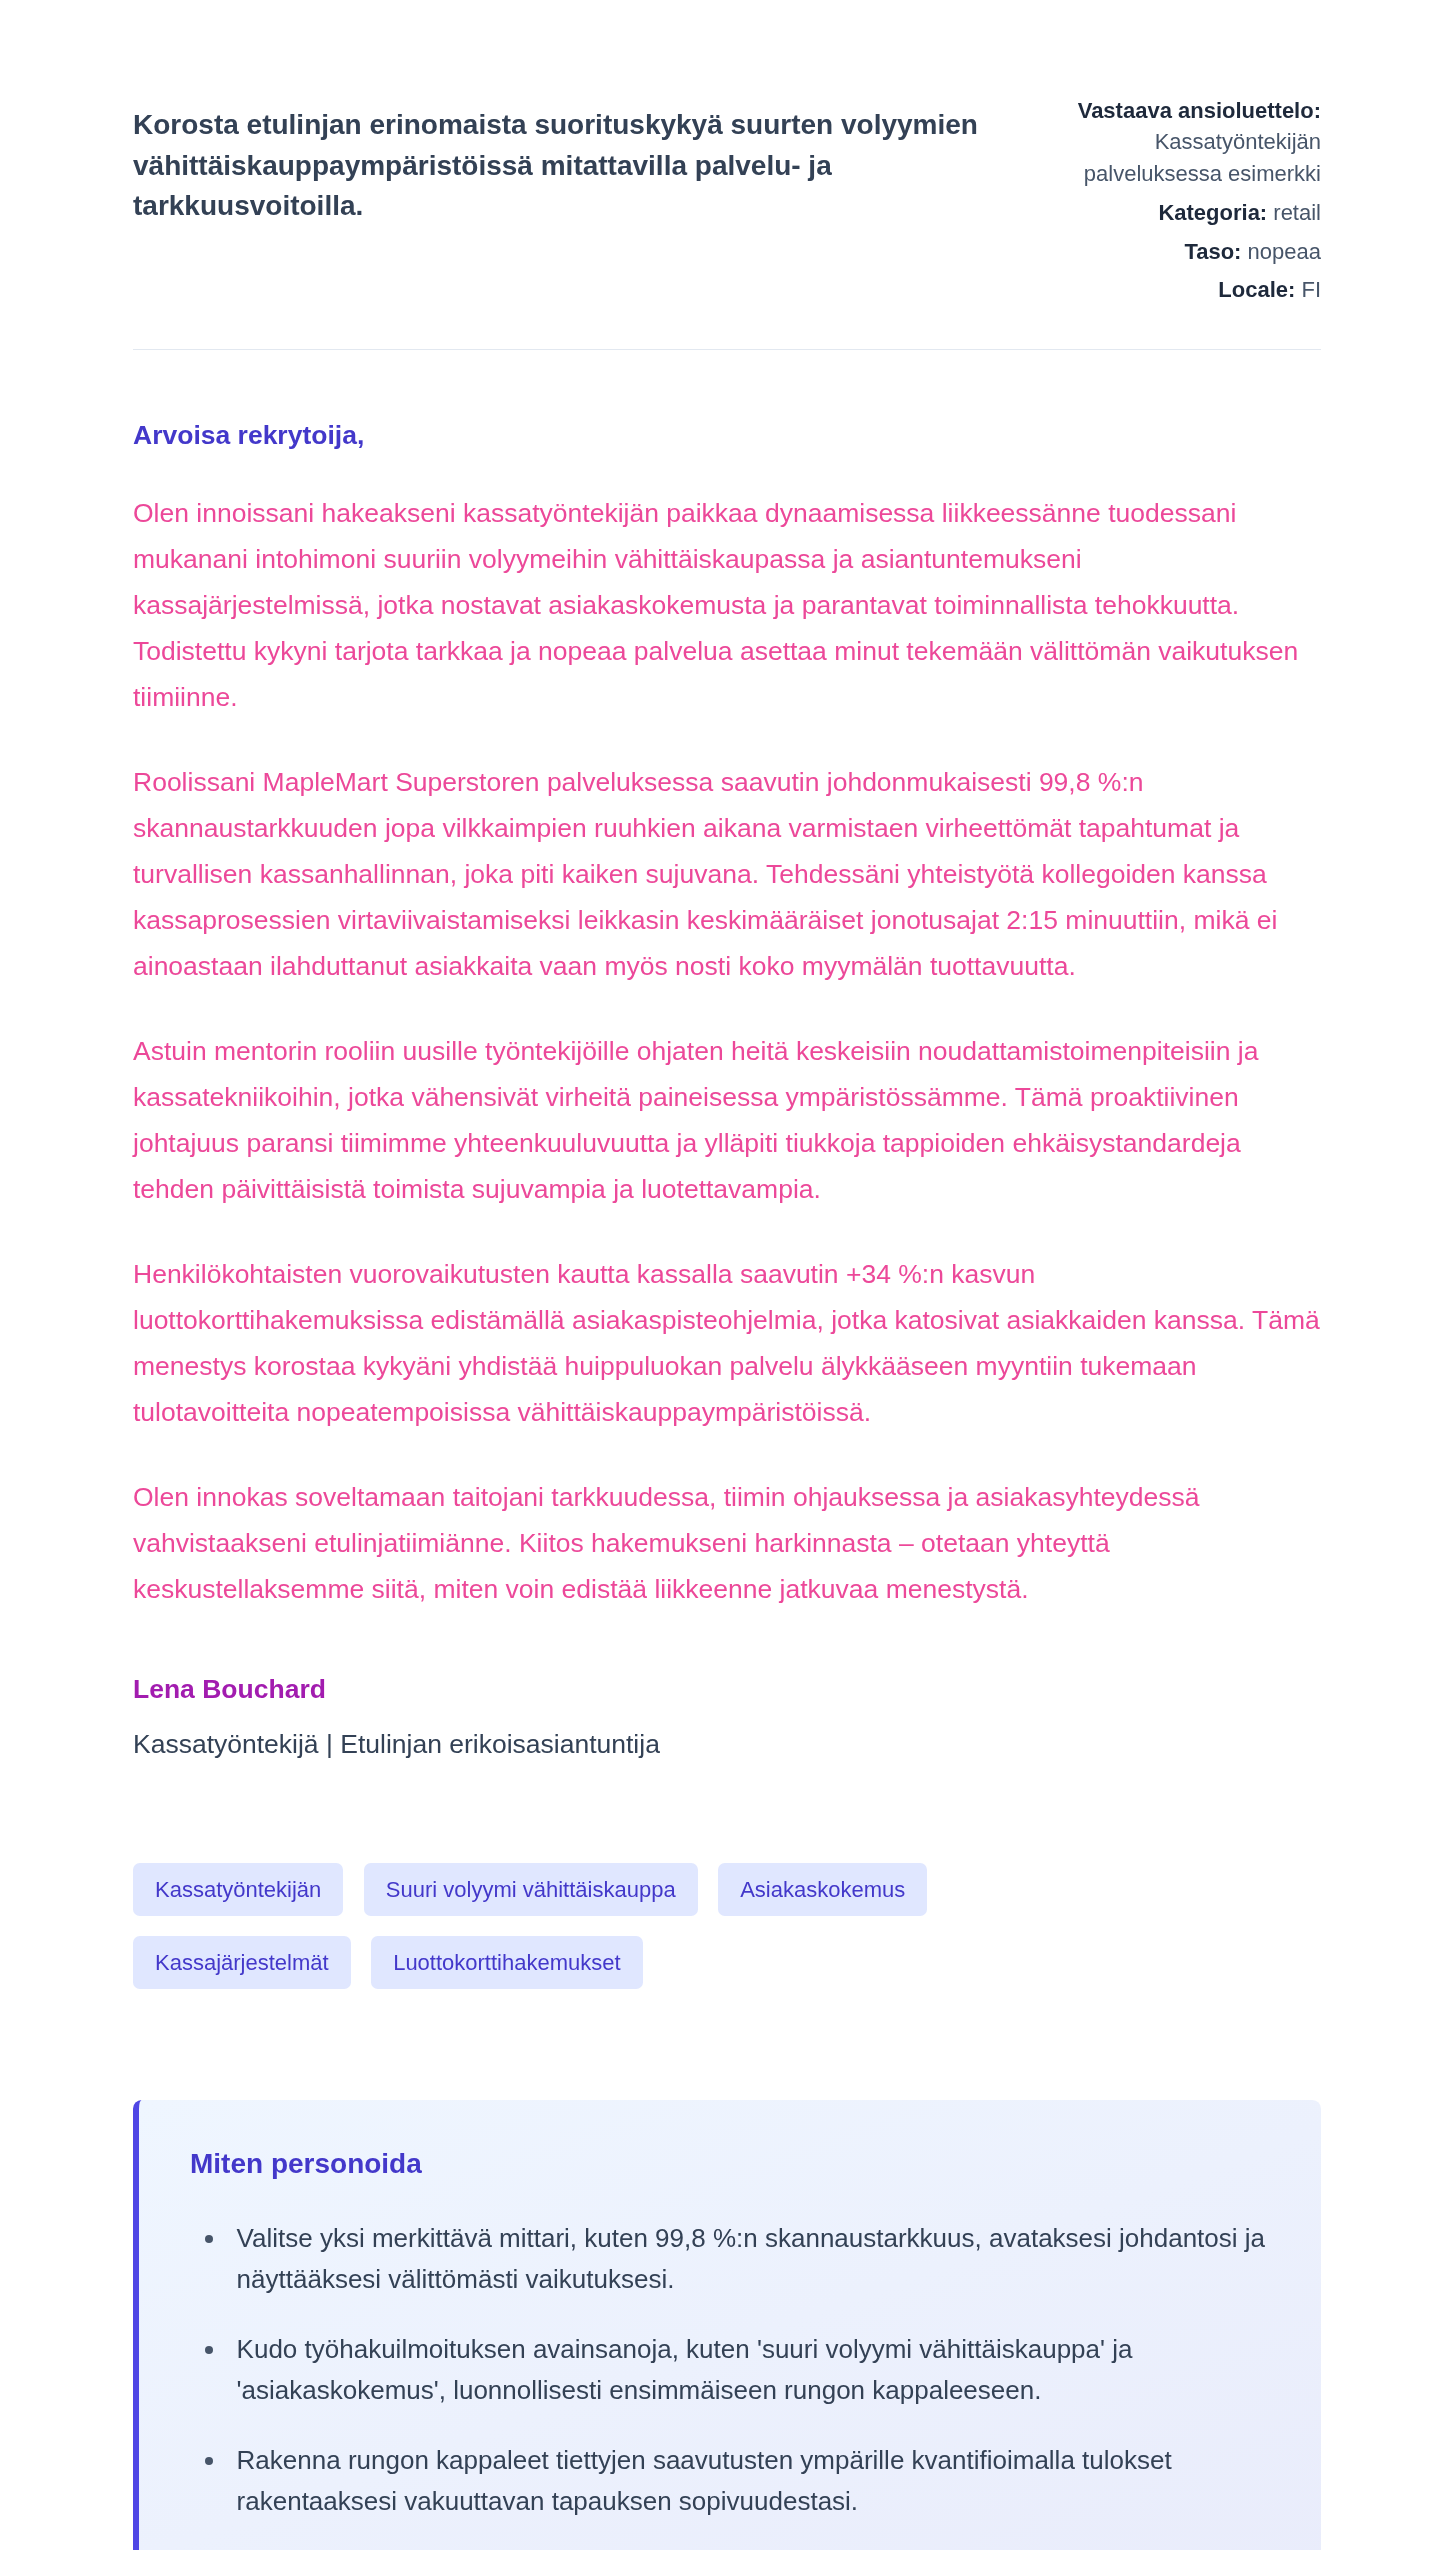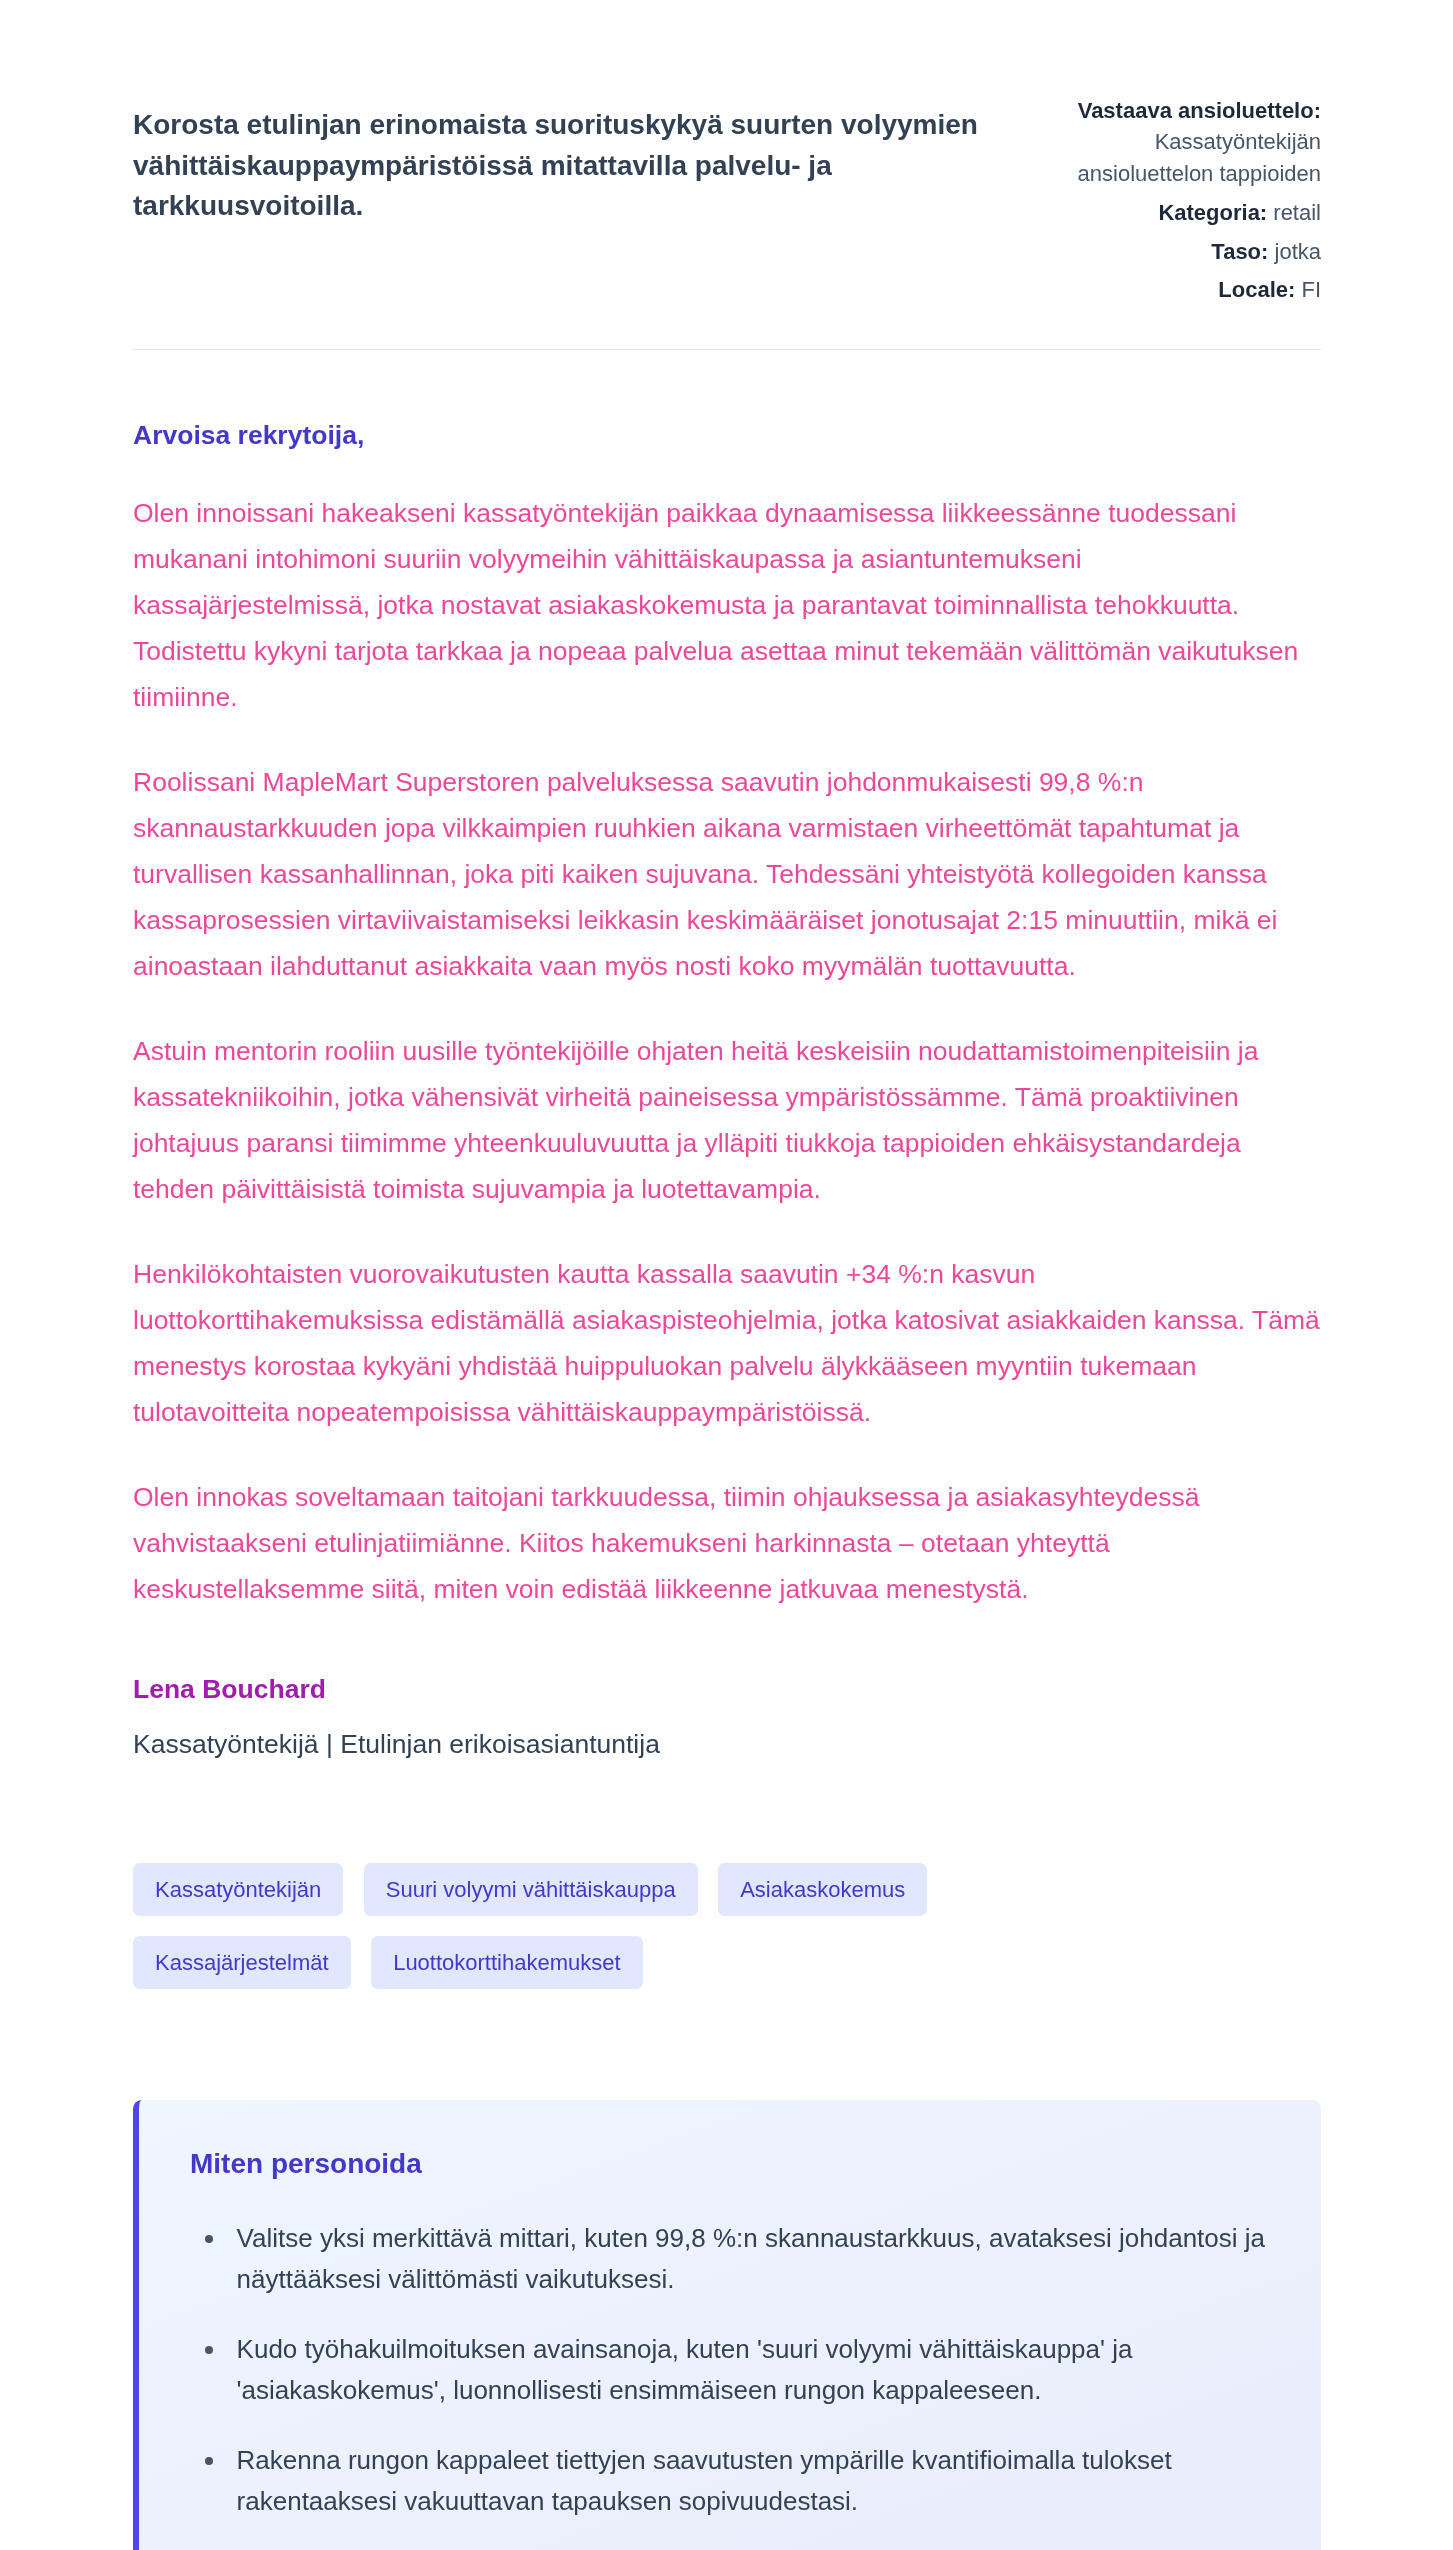--- a/index.html
+++ b/index.html
@@ -126,23 +126,23 @@
 </head>
 <body>
 
 <div class="page">
 
   <header class="header">
     <div class="header-left">
       <p class="page-subtitle">Korosta etulinjan erinomaista suorituskykyä suurten volyymien vähittäiskauppaympäristöissä mitattavilla palvelu- ja tarkkuusvoitoilla.</p>
     </div>
     <aside class="meta">
-      <p class="meta-line"><strong>Vastaava ansioluettelo:</strong> <span>Kassatyöntekijän ansioluettelon tappioiden</span></p>
+      <p class="meta-line"><strong>Vastaava ansioluettelo:</strong> <span>Kassatyöntekijän palveluksessa esimerkki</span></p>
       <p class="meta-line"><strong>Kategoria:</strong> <span>retail</span></p>
-      <p class="meta-line"><strong>Taso:</strong> <span>jotka</span></p>
+      <p class="meta-line"><strong>Taso:</strong> <span>nopeaa</span></p>
       <p class="meta-line"><strong>Locale:</strong> <span>FI</span></p>
     </aside>
   </header>
 
   <hr class="divider">
 
   <main class="letter">
     <p class="salutation">Arvoisa rekrytoija,</p>
     <p class="para">Olen innoissani hakeakseni kassatyöntekijän paikkaa dynaamisessa liikkeessänne tuodessani mukanani intohimoni suuriin volyymeihin vähittäiskaupassa ja asiantuntemukseni kassajärjestelmissä, jotka nostavat asiakaskokemusta ja parantavat toiminnallista tehokkuutta. Todistettu kykyni tarjota tarkkaa ja nopeaa palvelua asettaa minut tekemään välittömän vaikutuksen tiimiinne.</p>
     <p class="para">Roolissani MapleMart Superstoren palveluksessa saavutin johdonmukaisesti 99,8 %:n skannaustarkkuuden jopa vilkkaimpien ruuhkien aikana varmistaen virheettömät tapahtumat ja turvallisen kassanhallinnan, joka piti kaiken sujuvana. Tehdessäni yhteistyötä kollegoiden kanssa kassaprosessien virtaviivaistamiseksi leikkasin keskimääräiset jonotusajat 2:15 minuuttiin, mikä ei ainoastaan ilahduttanut asiakkaita vaan myös nosti koko myymälän tuottavuutta.</p>

